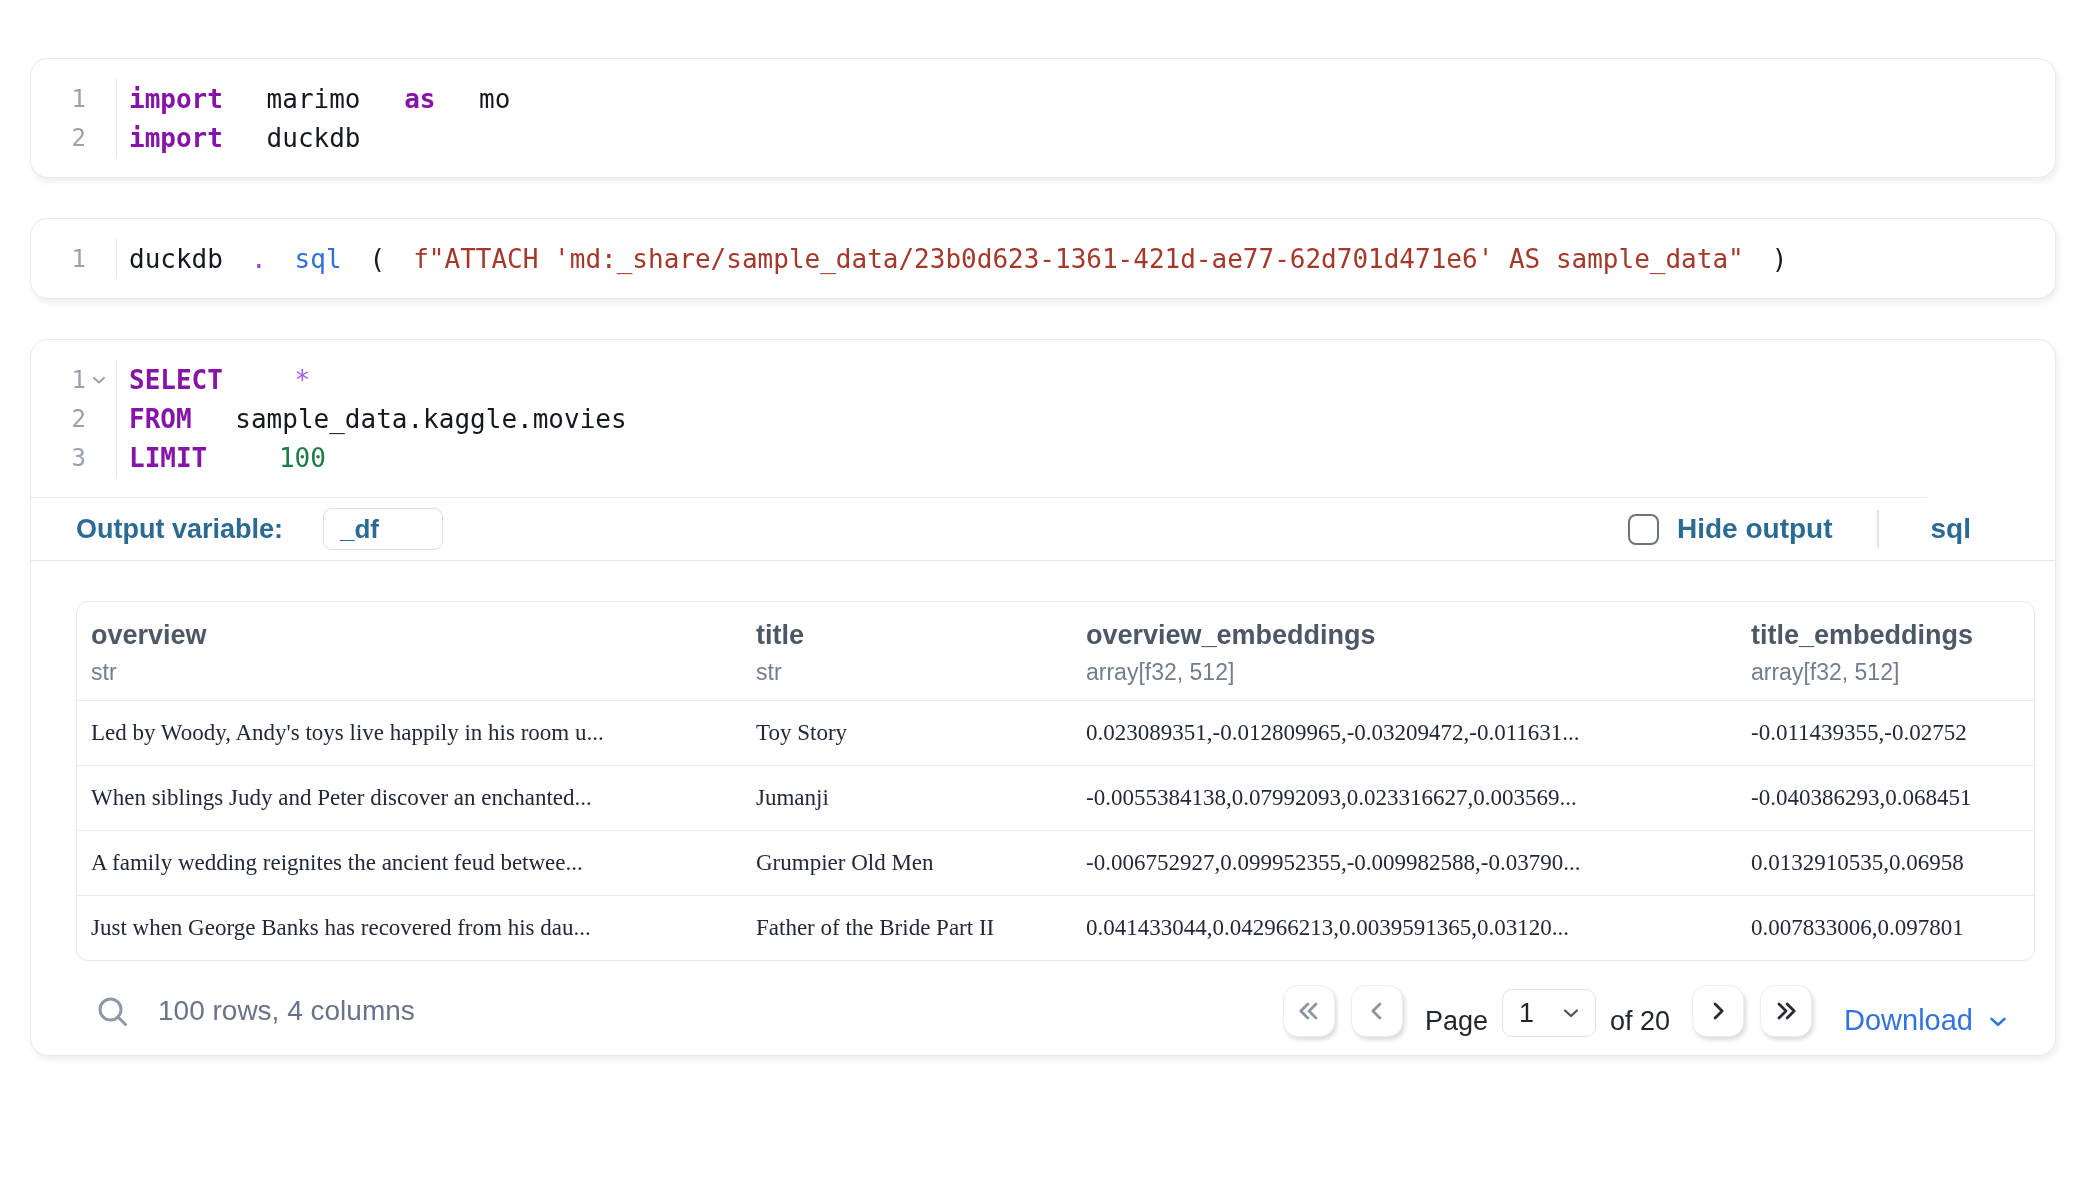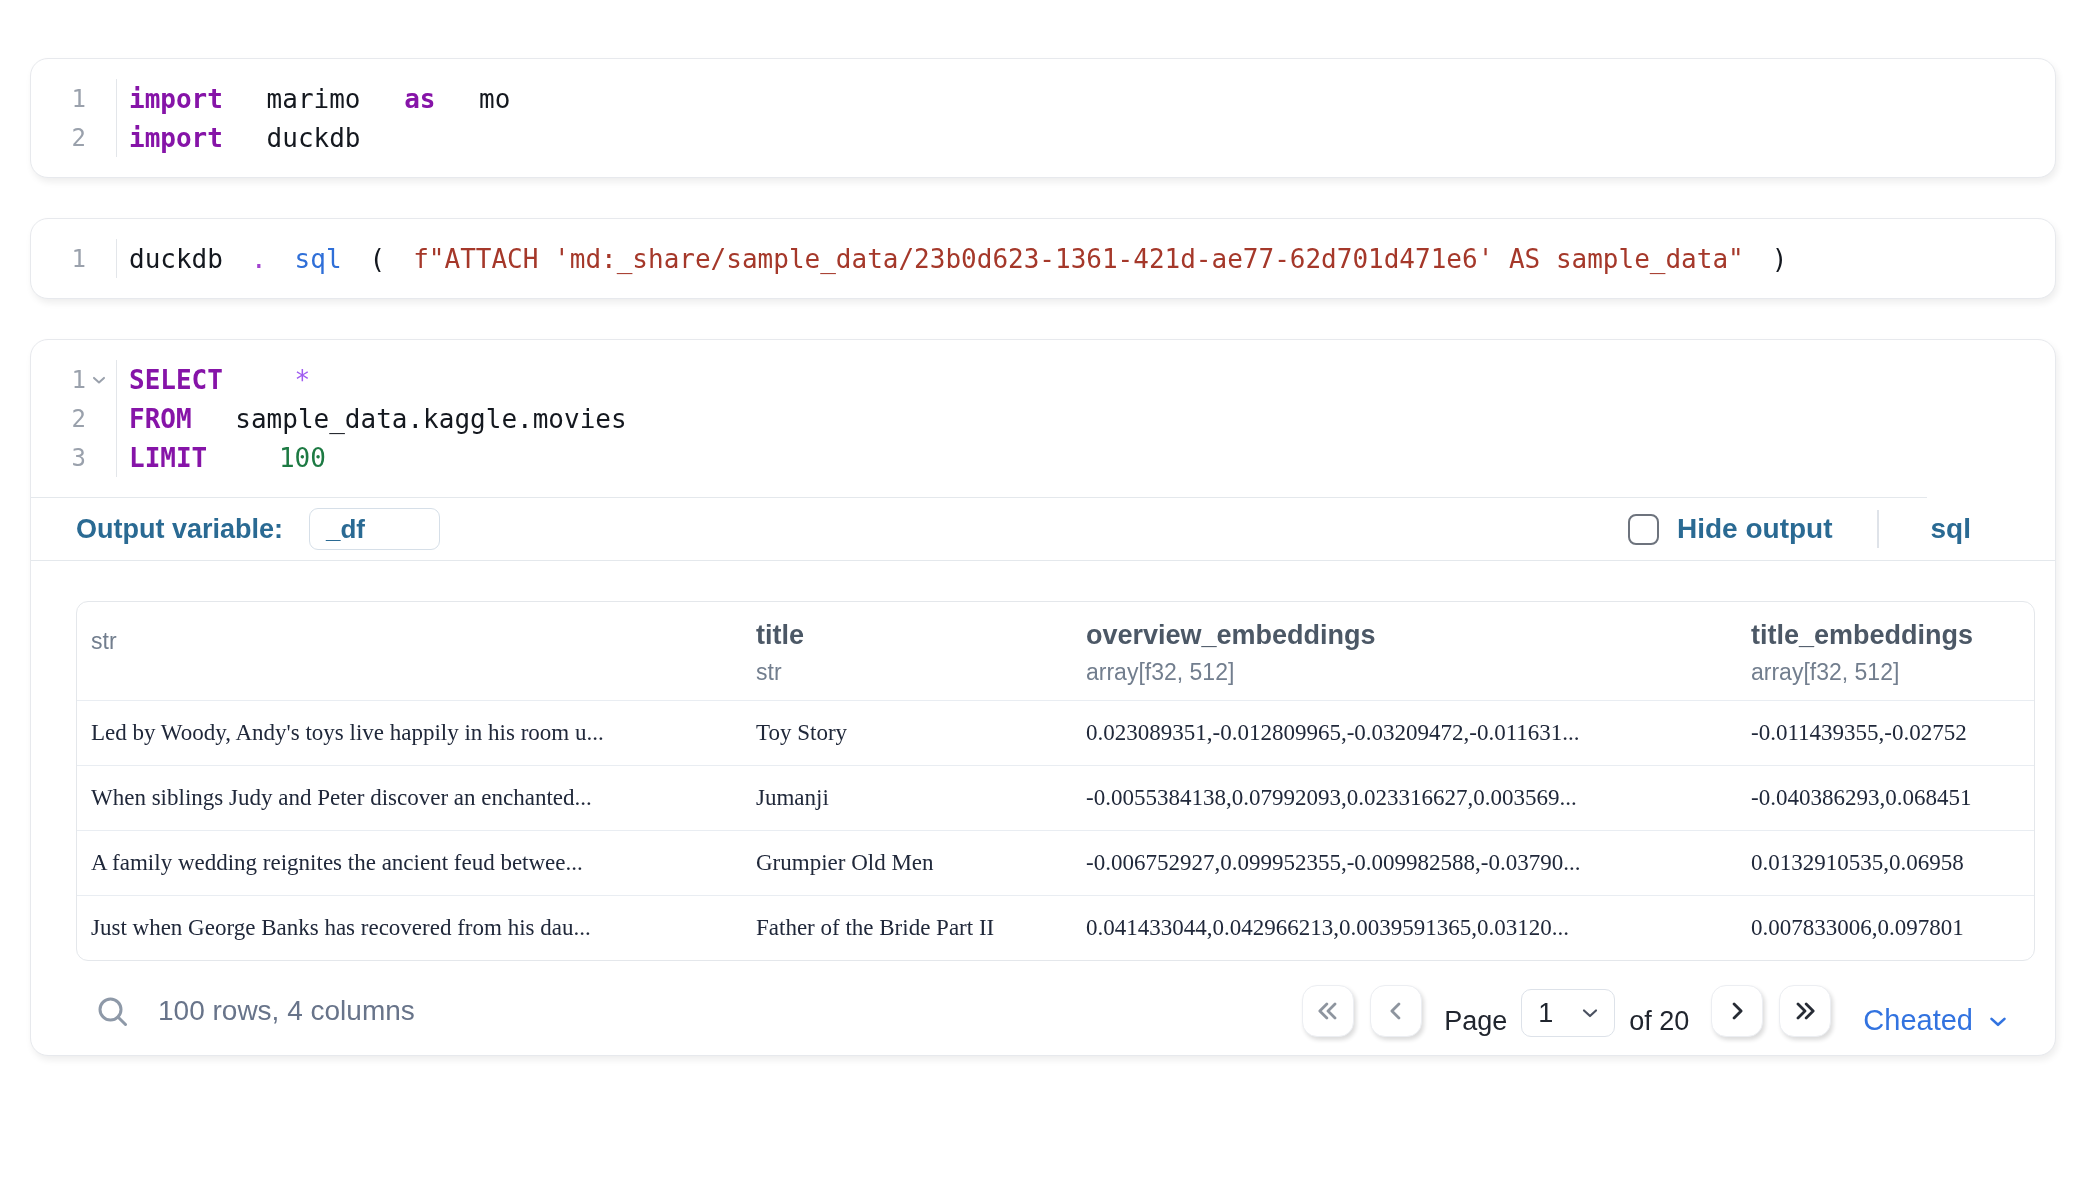--- a/index.html
+++ b/index.html
@@ -33,21 +33,21 @@
   .tk-dot  { color: #a243cf; }
   .tk-star { color: #9f5cf0; }
   .tk-num  { color: #1d7a43; }
 
   .editor-divider { border-top: 1.5px solid #e4e8ec; margin-right: 128px; }
 
   
   .output-bar { height: 62px; display: flex; align-items: center; padding: 0 84px 0 45px; }
   .ov-label { color: #2a6a93; font-weight: bold; font-size: 27px; }
   .ov-input {
-    margin-left: 26px; width: 131px; height: 42px;
+    margin-left: 40px; width: 120px; height: 42px;
     border: 1.5px solid #d6dfe8; border-radius: 9px;
     display: flex; align-items: center; padding-left: 16px;
     color: #2a6a93; font-weight: bold; font-size: 26px; background:#fff;
   }
   .flex-spacer { flex: 1; }
   .checkbox { width: 31px; height: 31px; border: 2.5px solid #6d737d; border-radius: 8px; margin-right: 18px; background:#fff; }
   .hide-label { color: #2a6a93; font-weight: bold; font-size: 28px; }
   .vdiv { width: 2px; height: 38px; background: #dfe3e9; margin: 0 52px 0 44px; }
   .lang-label { color: #2a6a93; font-weight: bold; font-size: 28px; }
 
@@ -157,20 +157,21 @@
       <span class="checkbox"></span>
       <span class="hide-label">Hide output</span>
       <span class="vdiv"></span>
       <span class="lang-label">sql</span>
     </div>
 
     <div class="output-region">
       <div class="table-card">
         <div class="tgrid" id="table-head">
             <div class="thead-cell">
+              <div class="col-name">overview</div>
               <div class="col-dtype">str</div>
             </div>
             <div class="thead-cell">
               <div class="col-name">title</div>
               <div class="col-dtype">str</div>
             </div>
             <div class="thead-cell">
               <div class="col-name">overview_embeddings</div>
               <div class="col-dtype">array[f32, 512]</div>
             </div>
@@ -256,21 +257,21 @@
           <button class="pbtn dark">
             <span>
               <svg width="28" height="28" viewBox="0 0 24 24" fill="none" stroke="currentColor" stroke-width="2.4" stroke-linecap="round" stroke-linejoin="round">
                 <polyline points="6,6 12,12 6,18"></polyline>
                   <polyline points="13,6 19,12 13,18"></polyline>
               </svg>
             </span>
           </button>
 
           <button class="download">
-            <span>Cheated</span>
+            <span>Download</span>
             <span>
               <svg width="26" height="26" viewBox="0 0 24 24" fill="none" stroke="#3273e0" stroke-width="2.4" stroke-linecap="round" stroke-linejoin="round">
                 <polyline points="6,10 12,15.5 18,10"></polyline>
               </svg>
             </span>
           </button>
         </div>
       </div>
     </div>
   </section>

